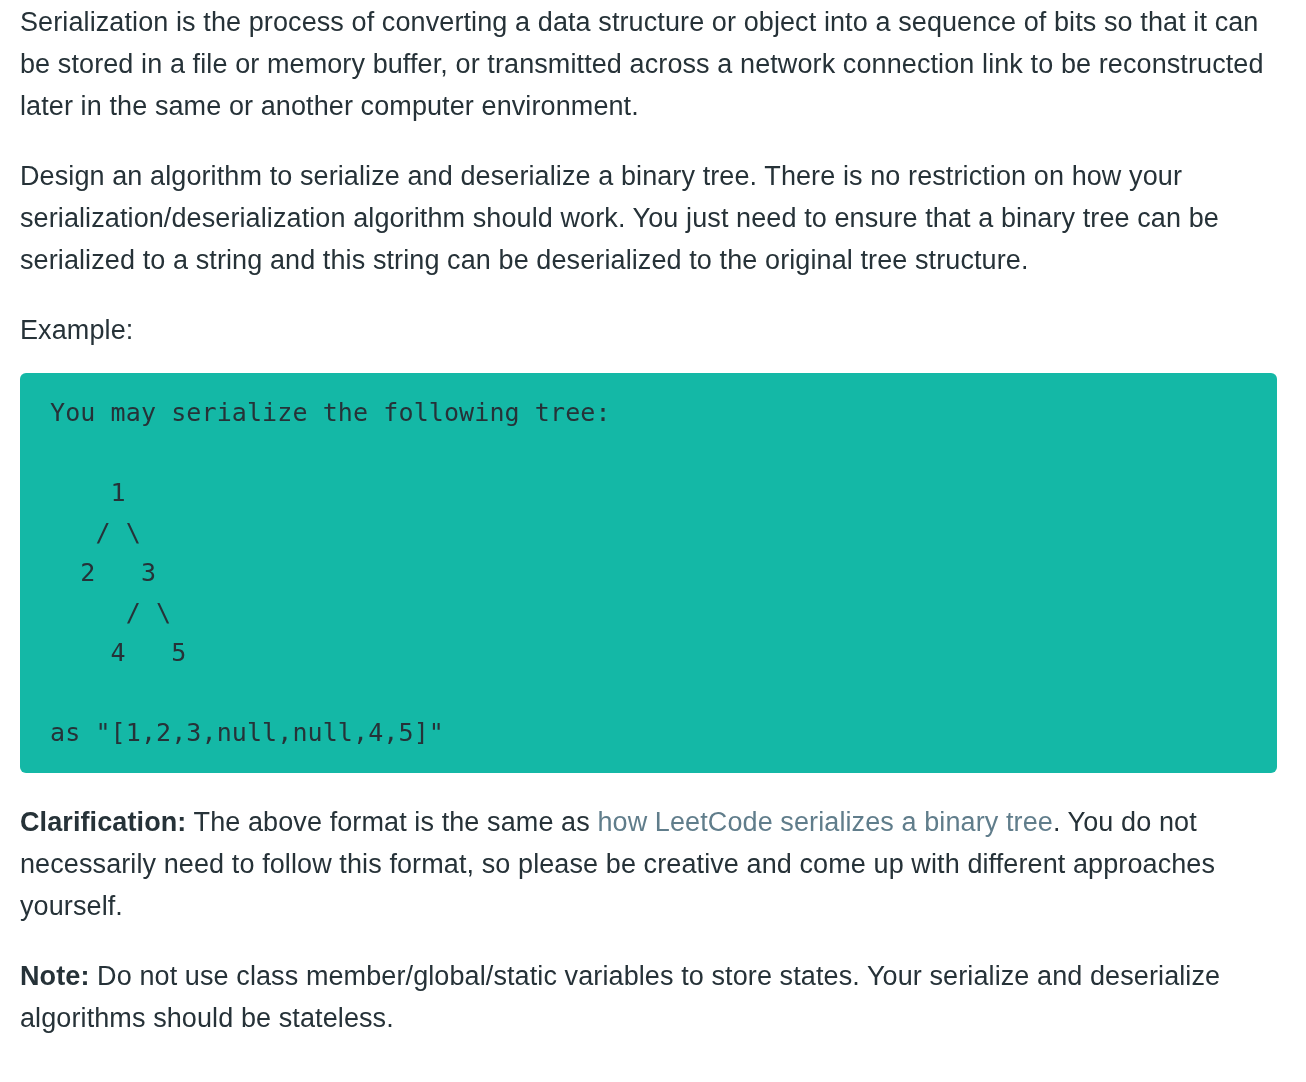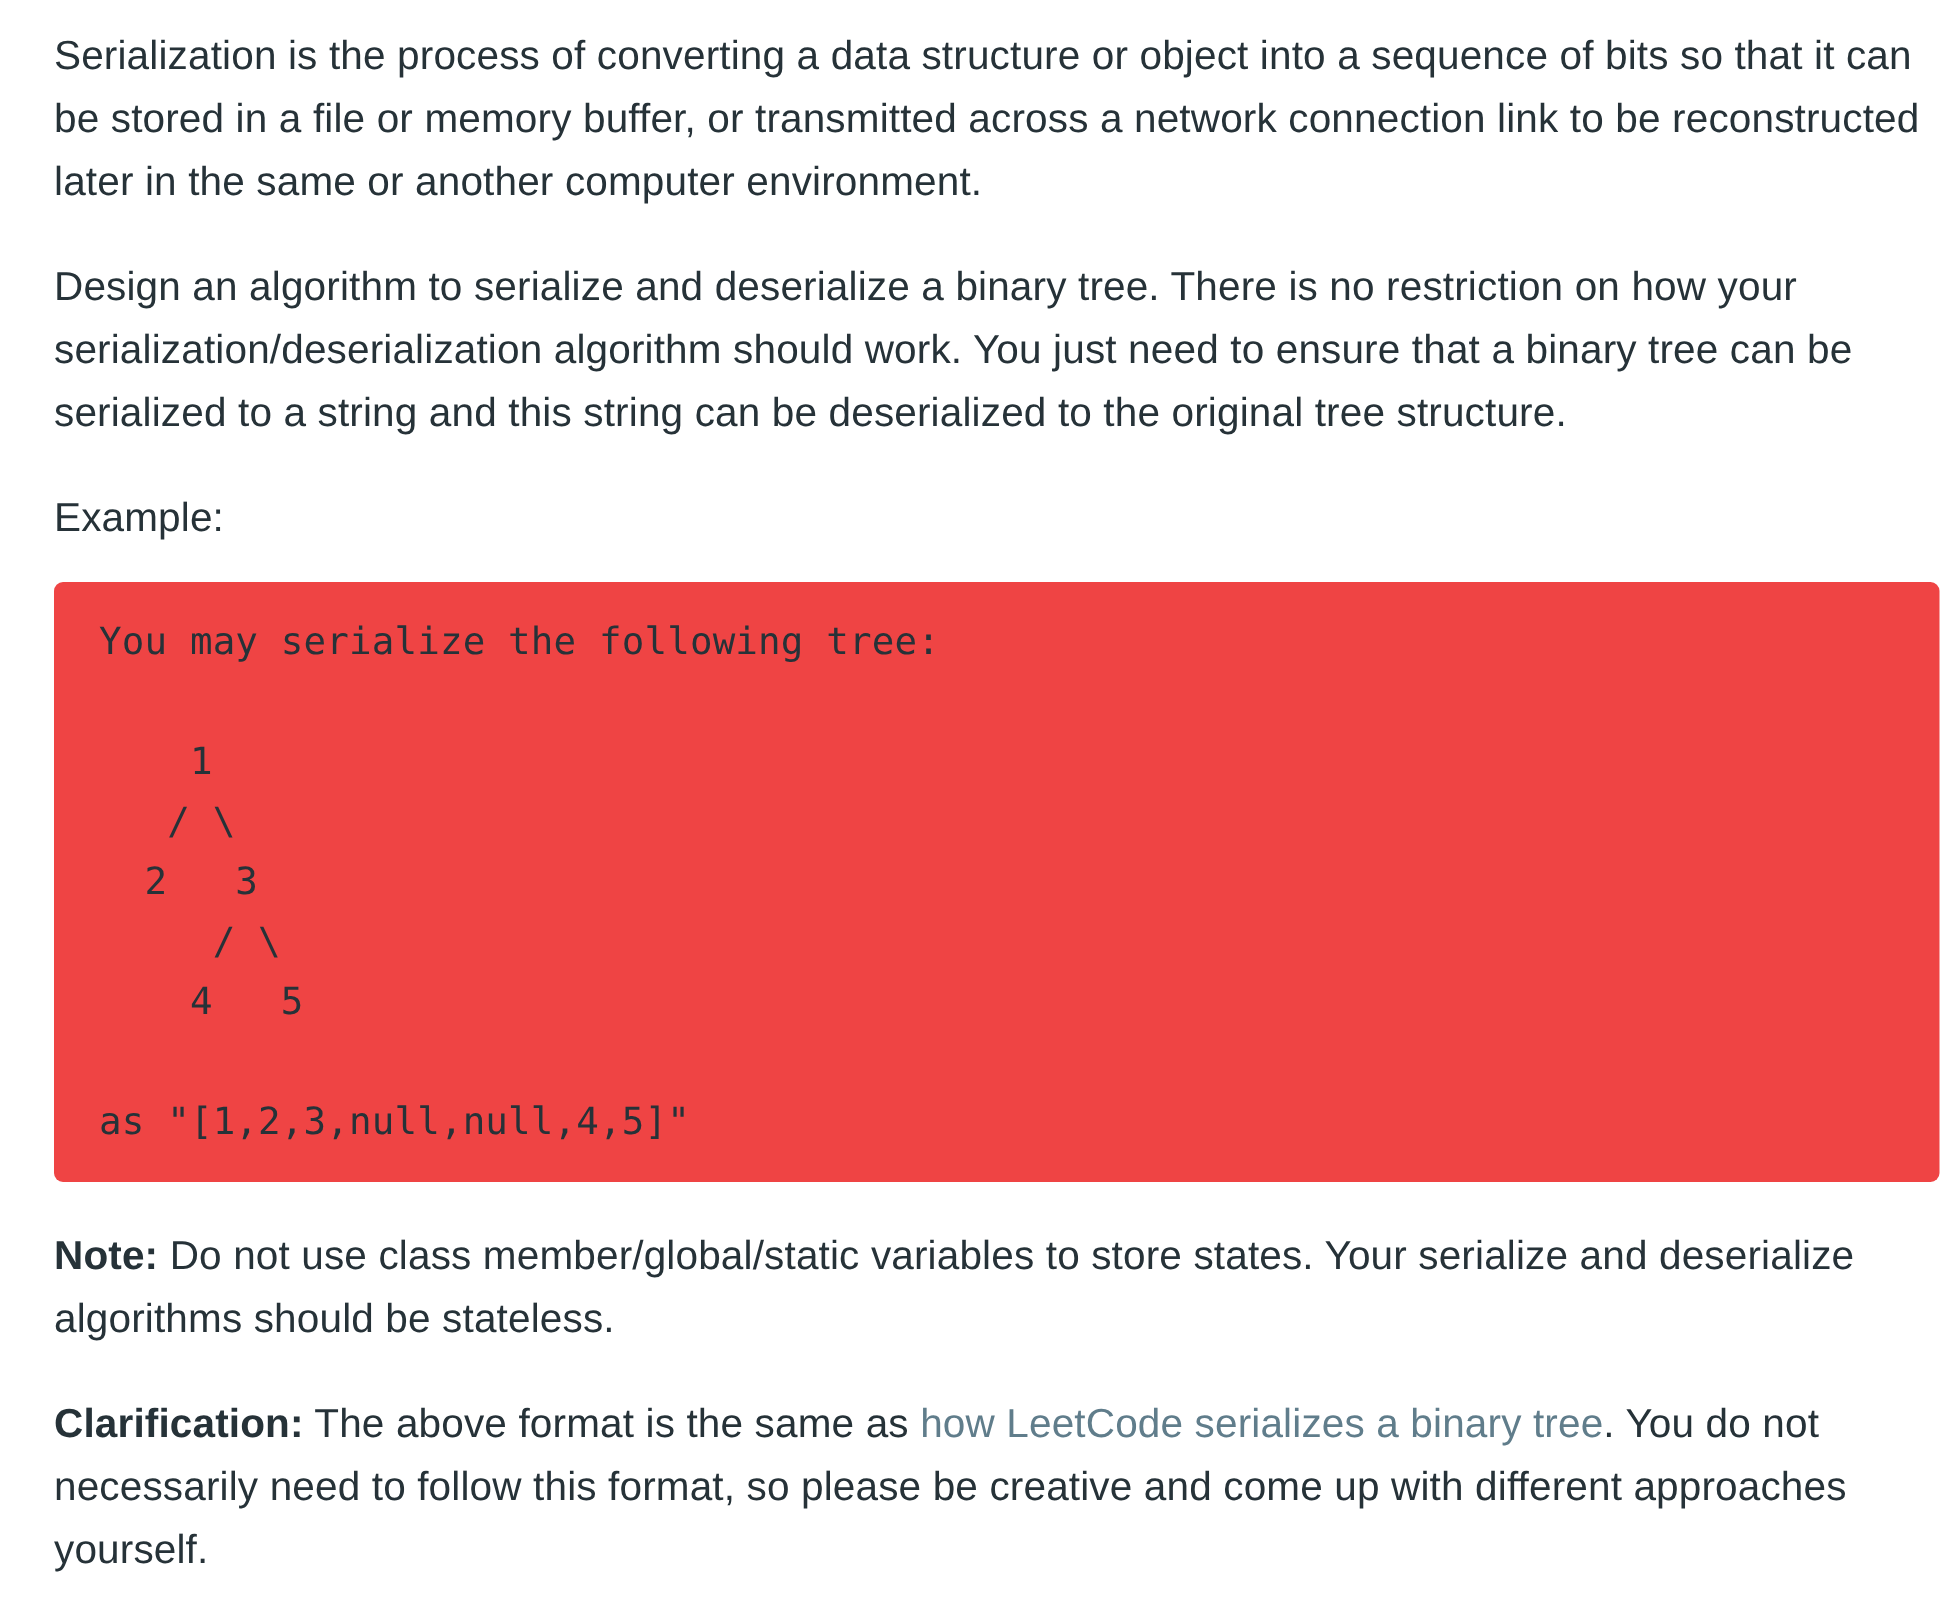--- a/index.html
+++ b/index.html
@@ -9,43 +9,42 @@
     }
     body {
       width: 1306px;
       height: 1082px;
       overflow: hidden;
       font-family: "Liberation Sans", sans-serif;
       color: #263238;
     }
     .content {
       position: relative;
-      padding: 16px 20px 0 20px;
+      padding: 1px 20px 0 20px;
       font-size: 27px;
       line-height: 42px;
       letter-spacing: 0.1px;
-      margin-left: 16px;
     }
     p {
       margin: 0 0 28px 0;
     }
     .para-1 { margin-top: 0; }
     .heading {
       font-weight: normal;
       margin: 0 0 22px 0;
     }
     strong { font-weight: bold; }
     .link {
       color: #607d8b;
       text-decoration: none;
       cursor: pointer;
     }
     pre {
       margin: 0 0 28px 0;
-      background: #ef4444;
+      background: #14b8a6;
       border-radius: 6px;
       padding: 20px 30px 22px 30px;
       font-family: "DejaVu Sans Mono", monospace;
       font-size: 25px;
       line-height: 40px;
       color: #263238;
       white-space: pre;
       overflow: hidden;
       width: 1197px;
       height: 358px;
@@ -60,15 +59,15 @@
   <p class="heading">Example:</p>
   <pre>You may serialize the following tree:
 
     1
    / \
   2   3
      / \
     4   5
 
 as "[1,2,3,null,null,4,5]"</pre>
+  <p><strong>Clarification:</strong><span> The above format is the same as </span><a class="link">how LeetCode serializes a binary tree</a><span>. You do not necessarily need to follow this format, so please be creative and come up with different approaches yourself.</span></p>
   <p><strong>Note:</strong><span> Do not use class member/global/static variables to store states. Your serialize and deserialize algorithms should be stateless.</span></p>
-  <p><strong>Clarification:</strong><span> The above format is the same as </span><a class="link">how LeetCode serializes a binary tree</a><span>. You do not necessarily need to follow this format, so please be creative and come up with different approaches yourself.</span></p>
 </div>
 
 </body></html>

